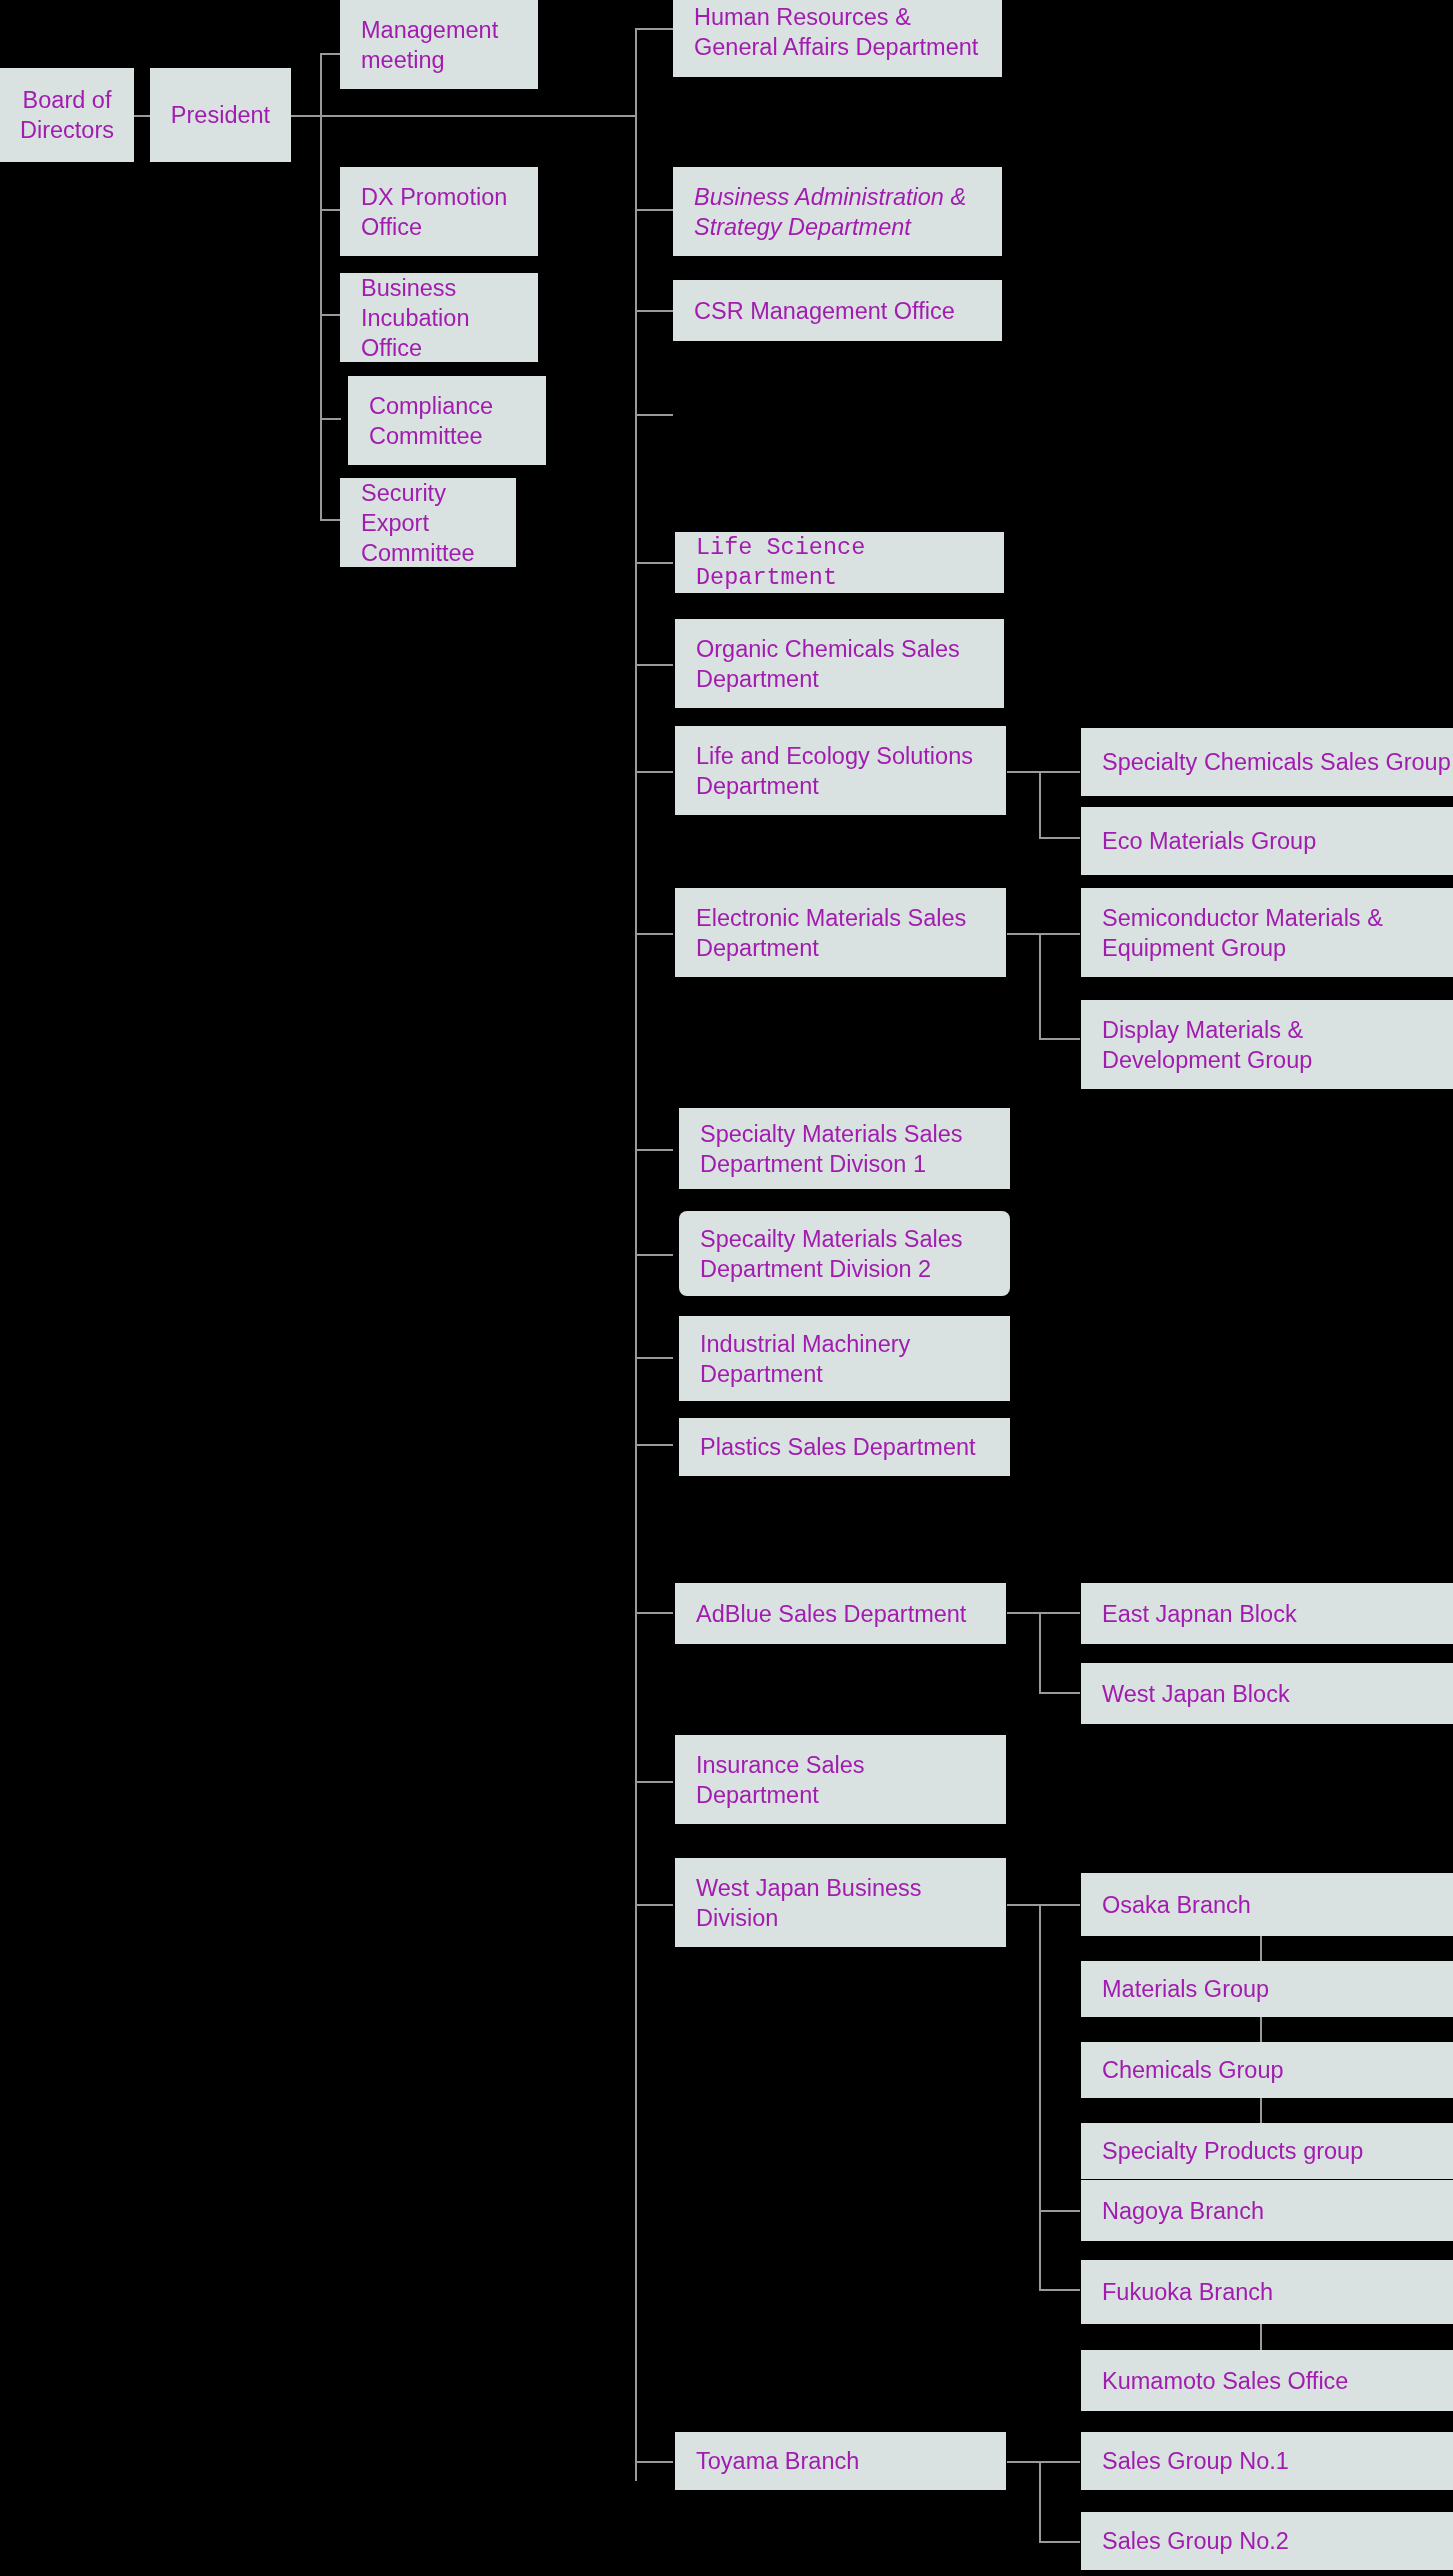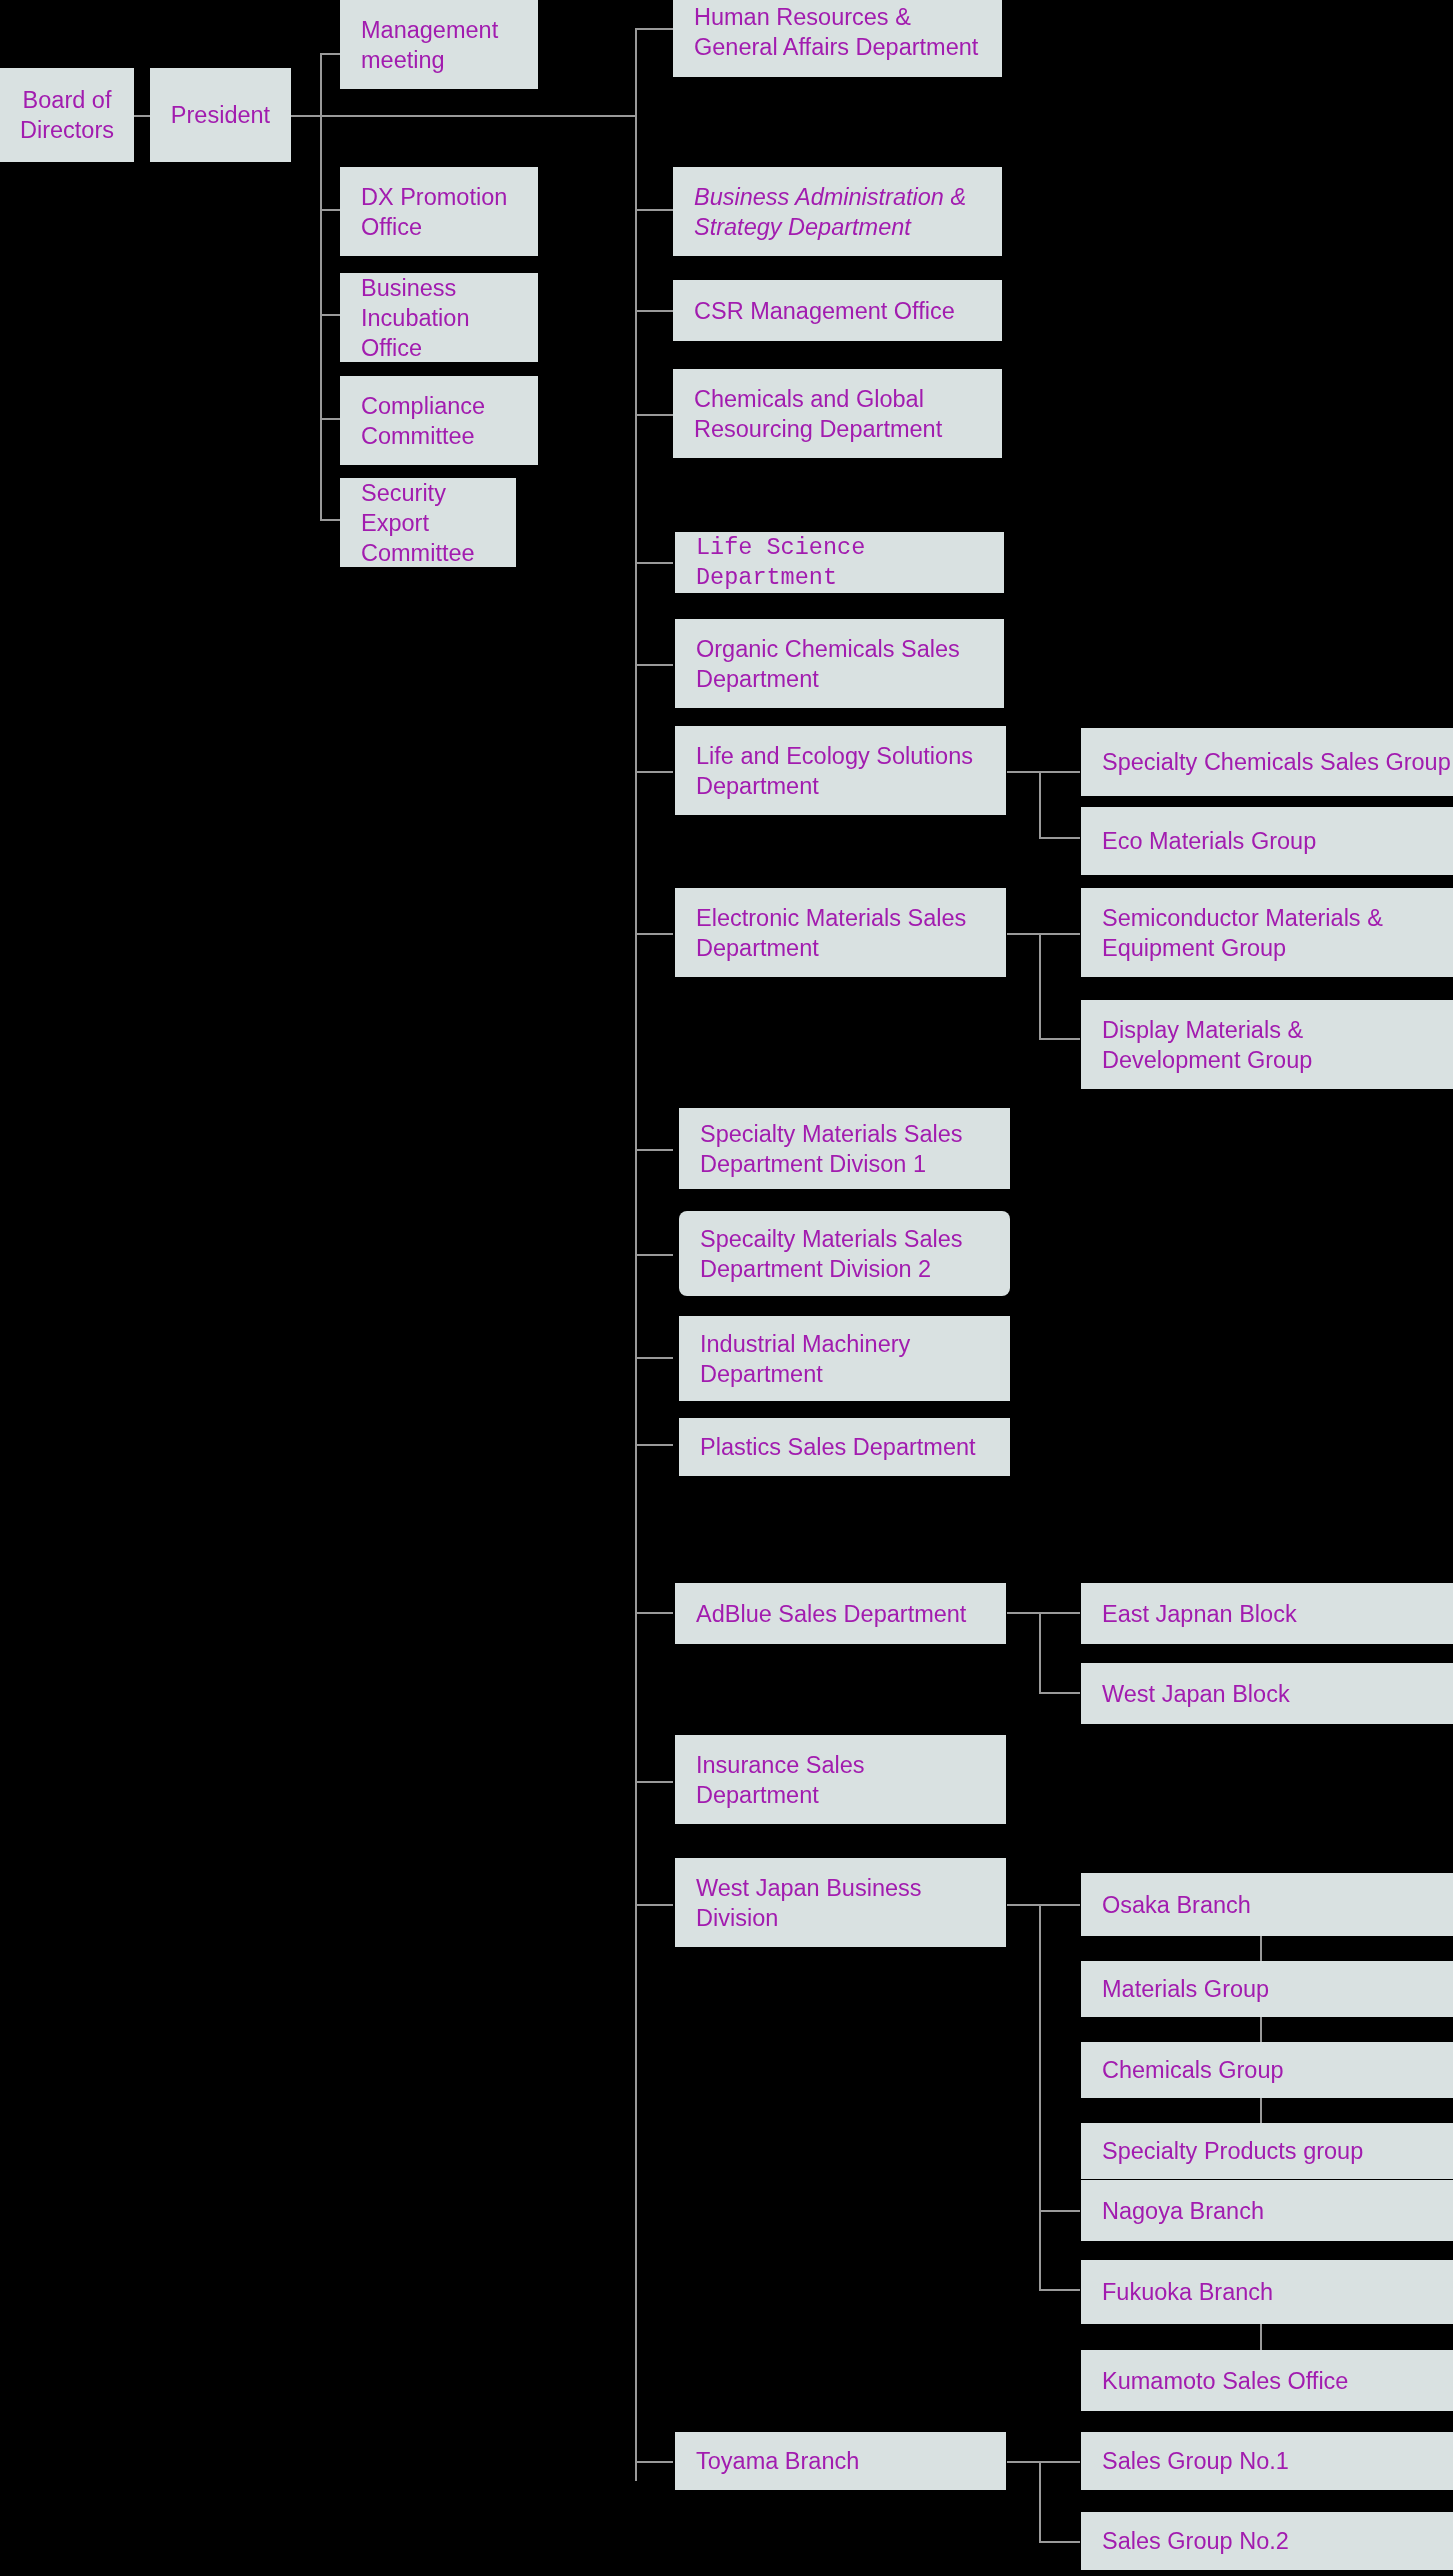--- a/index.html
+++ b/index.html
@@ -116,36 +116,34 @@
 
   <div class="node" style="left:340px; top:0px; width:198px; height:89px;">Management
 meeting</div>
 
   <div class="node" style="left:340px; top:167px; width:198px; height:89px;">DX Promotion
 Office</div>
 
   <div class="node" style="left:340px; top:273px; width:198px; height:89px;">Business
 Incubation Office</div>
 
-  <div class="node" style="left:340px; top:376px; width:198px; height:89px;">Compliance
+  <div class="node" style="left:348px; top:376px; width:198px; height:89px;">Compliance
 Committee</div>
 
   <div class="node" style="left:340px; top:478px; width:176px; height:89px;">Security Export
 Committee</div>
 
   <div class="node" style="left:673px; top:-12.2px; width:329px; height:89px;">Human Resources &amp;
 General Affairs Department</div>
 
   <div class="node" style="left:673px; top:167px; width:329px; height:89px;font-style:italic;">Business Administration &amp;
 Strategy Department</div>
 
   <div class="node" style="left:673px; top:280px; width:329px; height:61px;">CSR Management Office</div>
 
-  <div class="node" style="left:673px; top:369px; width:329px; height:89px;">Chemicals and Global
-Resourcing Department</div>
 
   <div class="node" style="left:675px; top:532px; width:329px; height:61px;font-family:Liberation Mono, monospace;">Life Science Department</div>
 
   <div class="node" style="left:675px; top:619px; width:329px; height:89px;">Organic Chemicals Sales
 Department</div>
 
   <div class="node" style="left:675px; top:726px; width:331px; height:89px;">Life and Ecology Solutions
 Department</div>
 
   <div class="node" style="left:1081px; top:728px; width:404px; height:68px;">Specialty Chemicals Sales Group</div>

